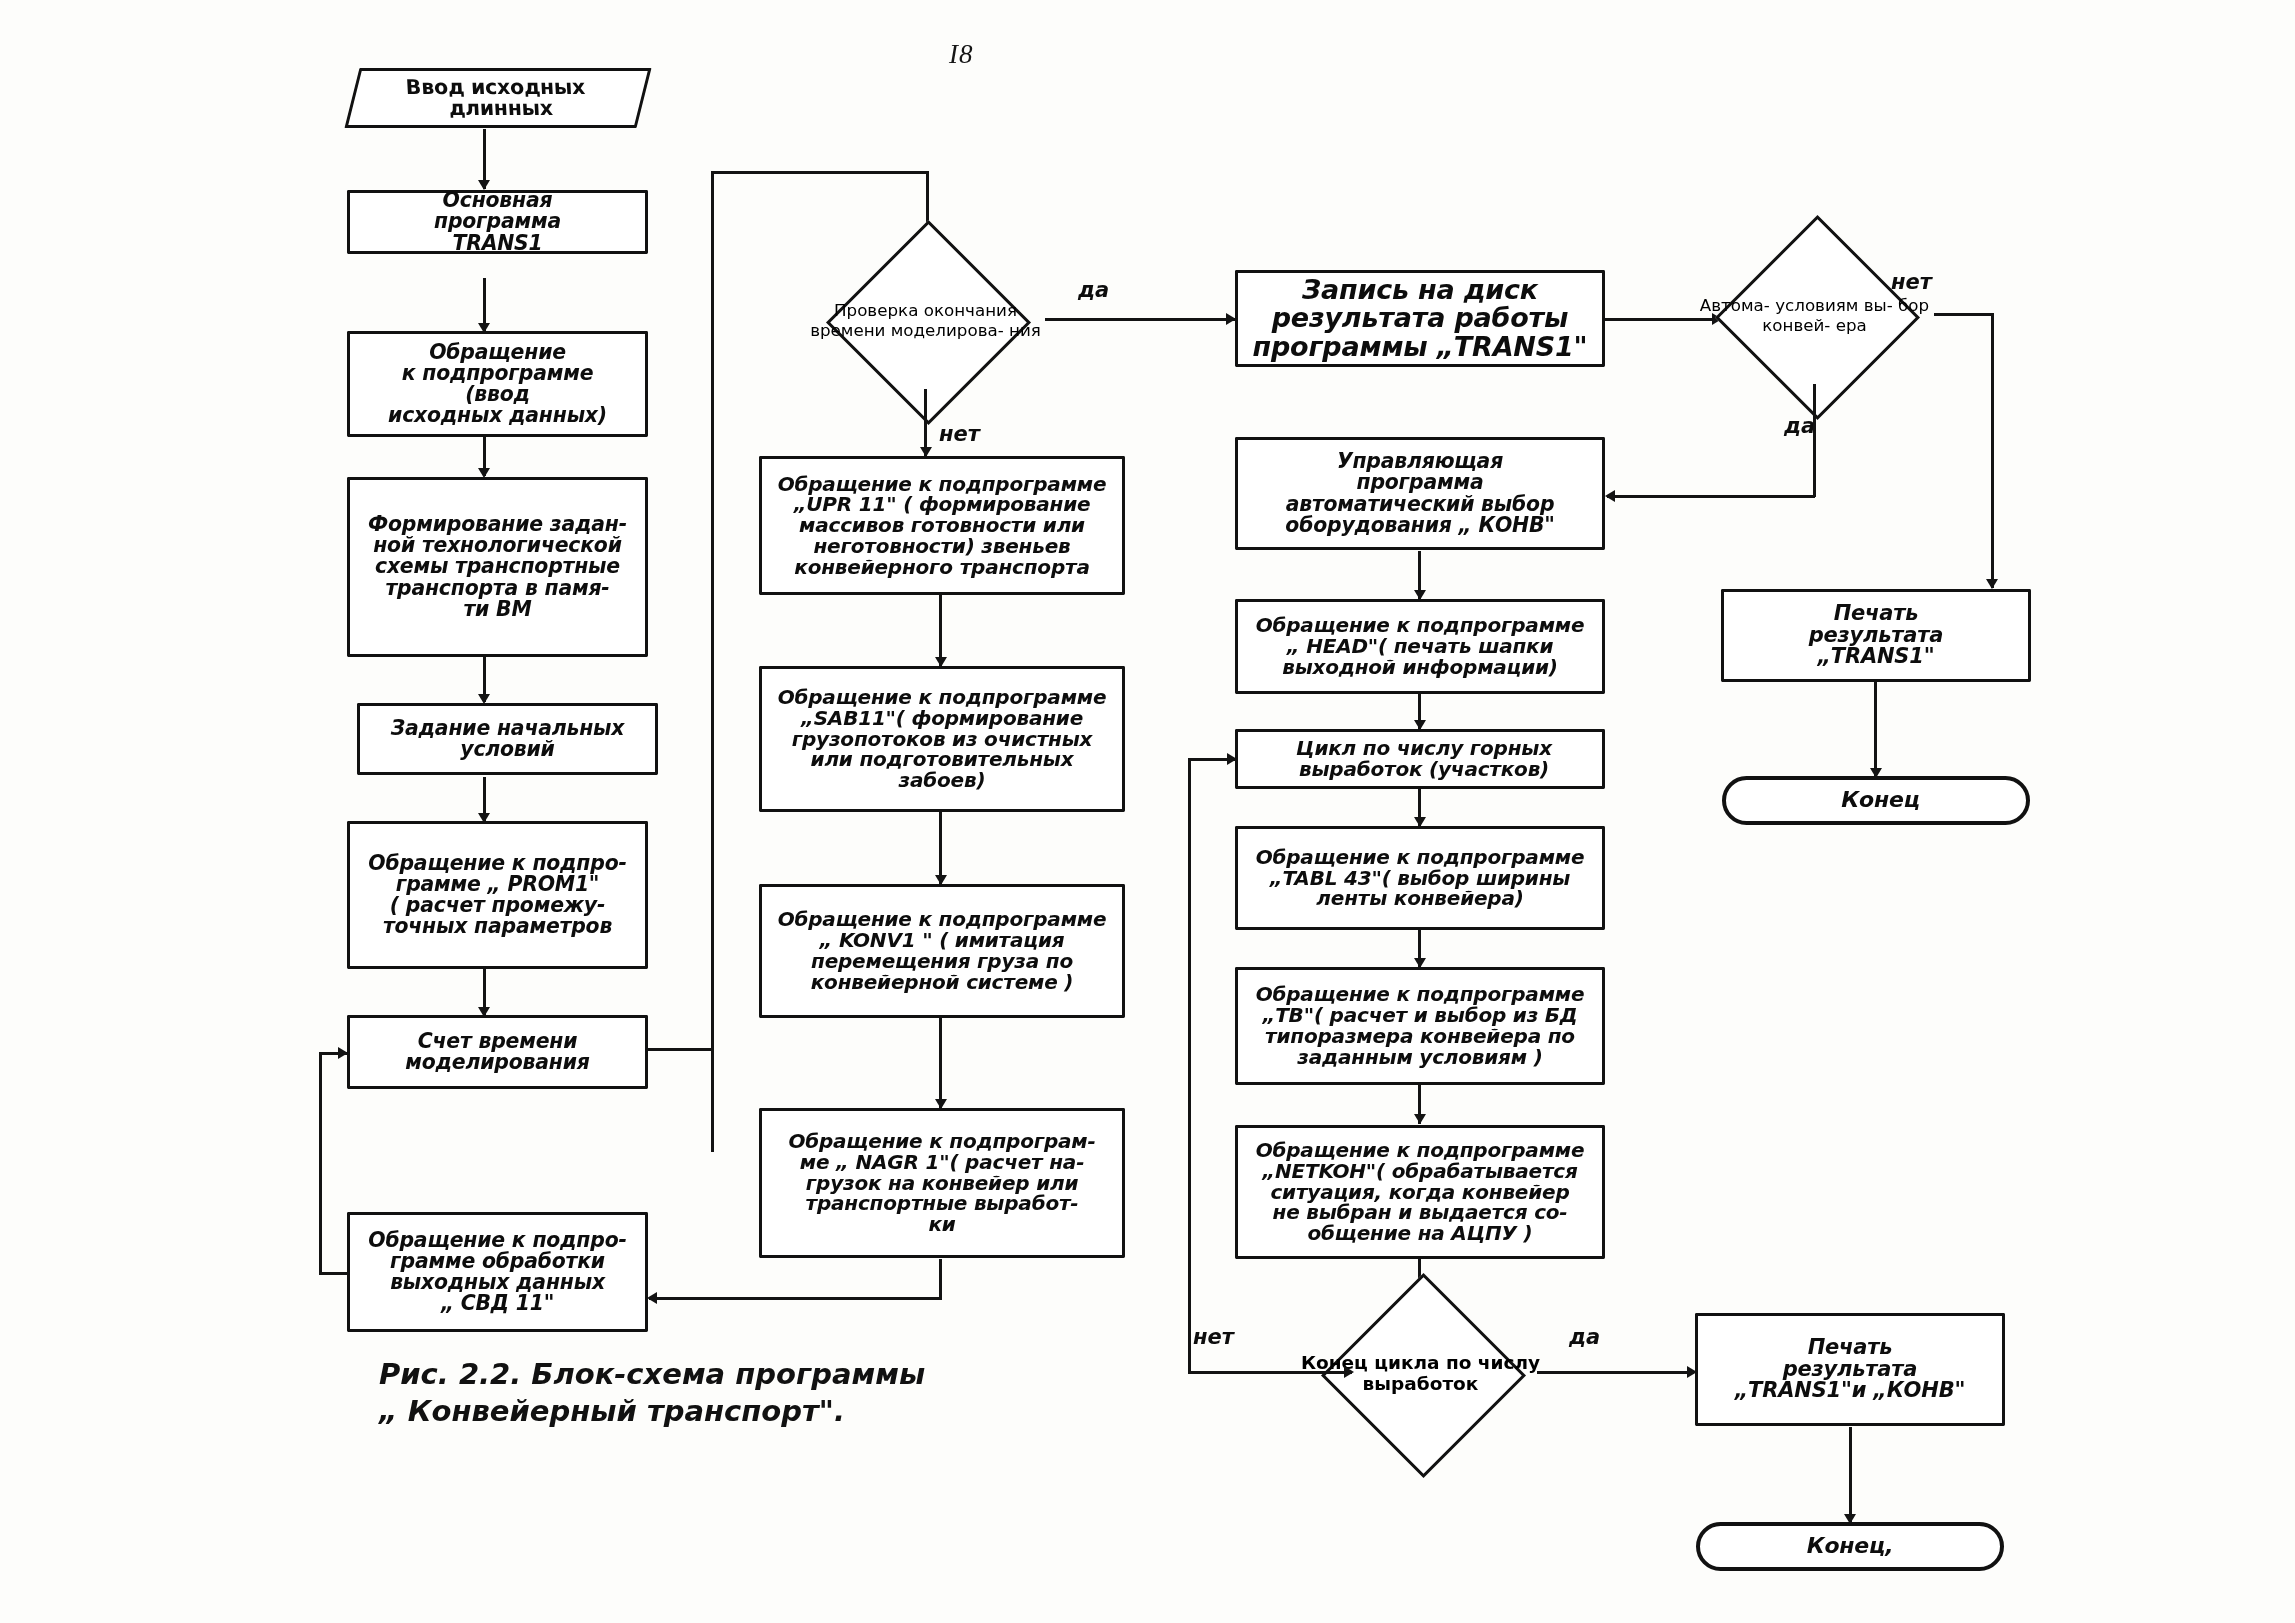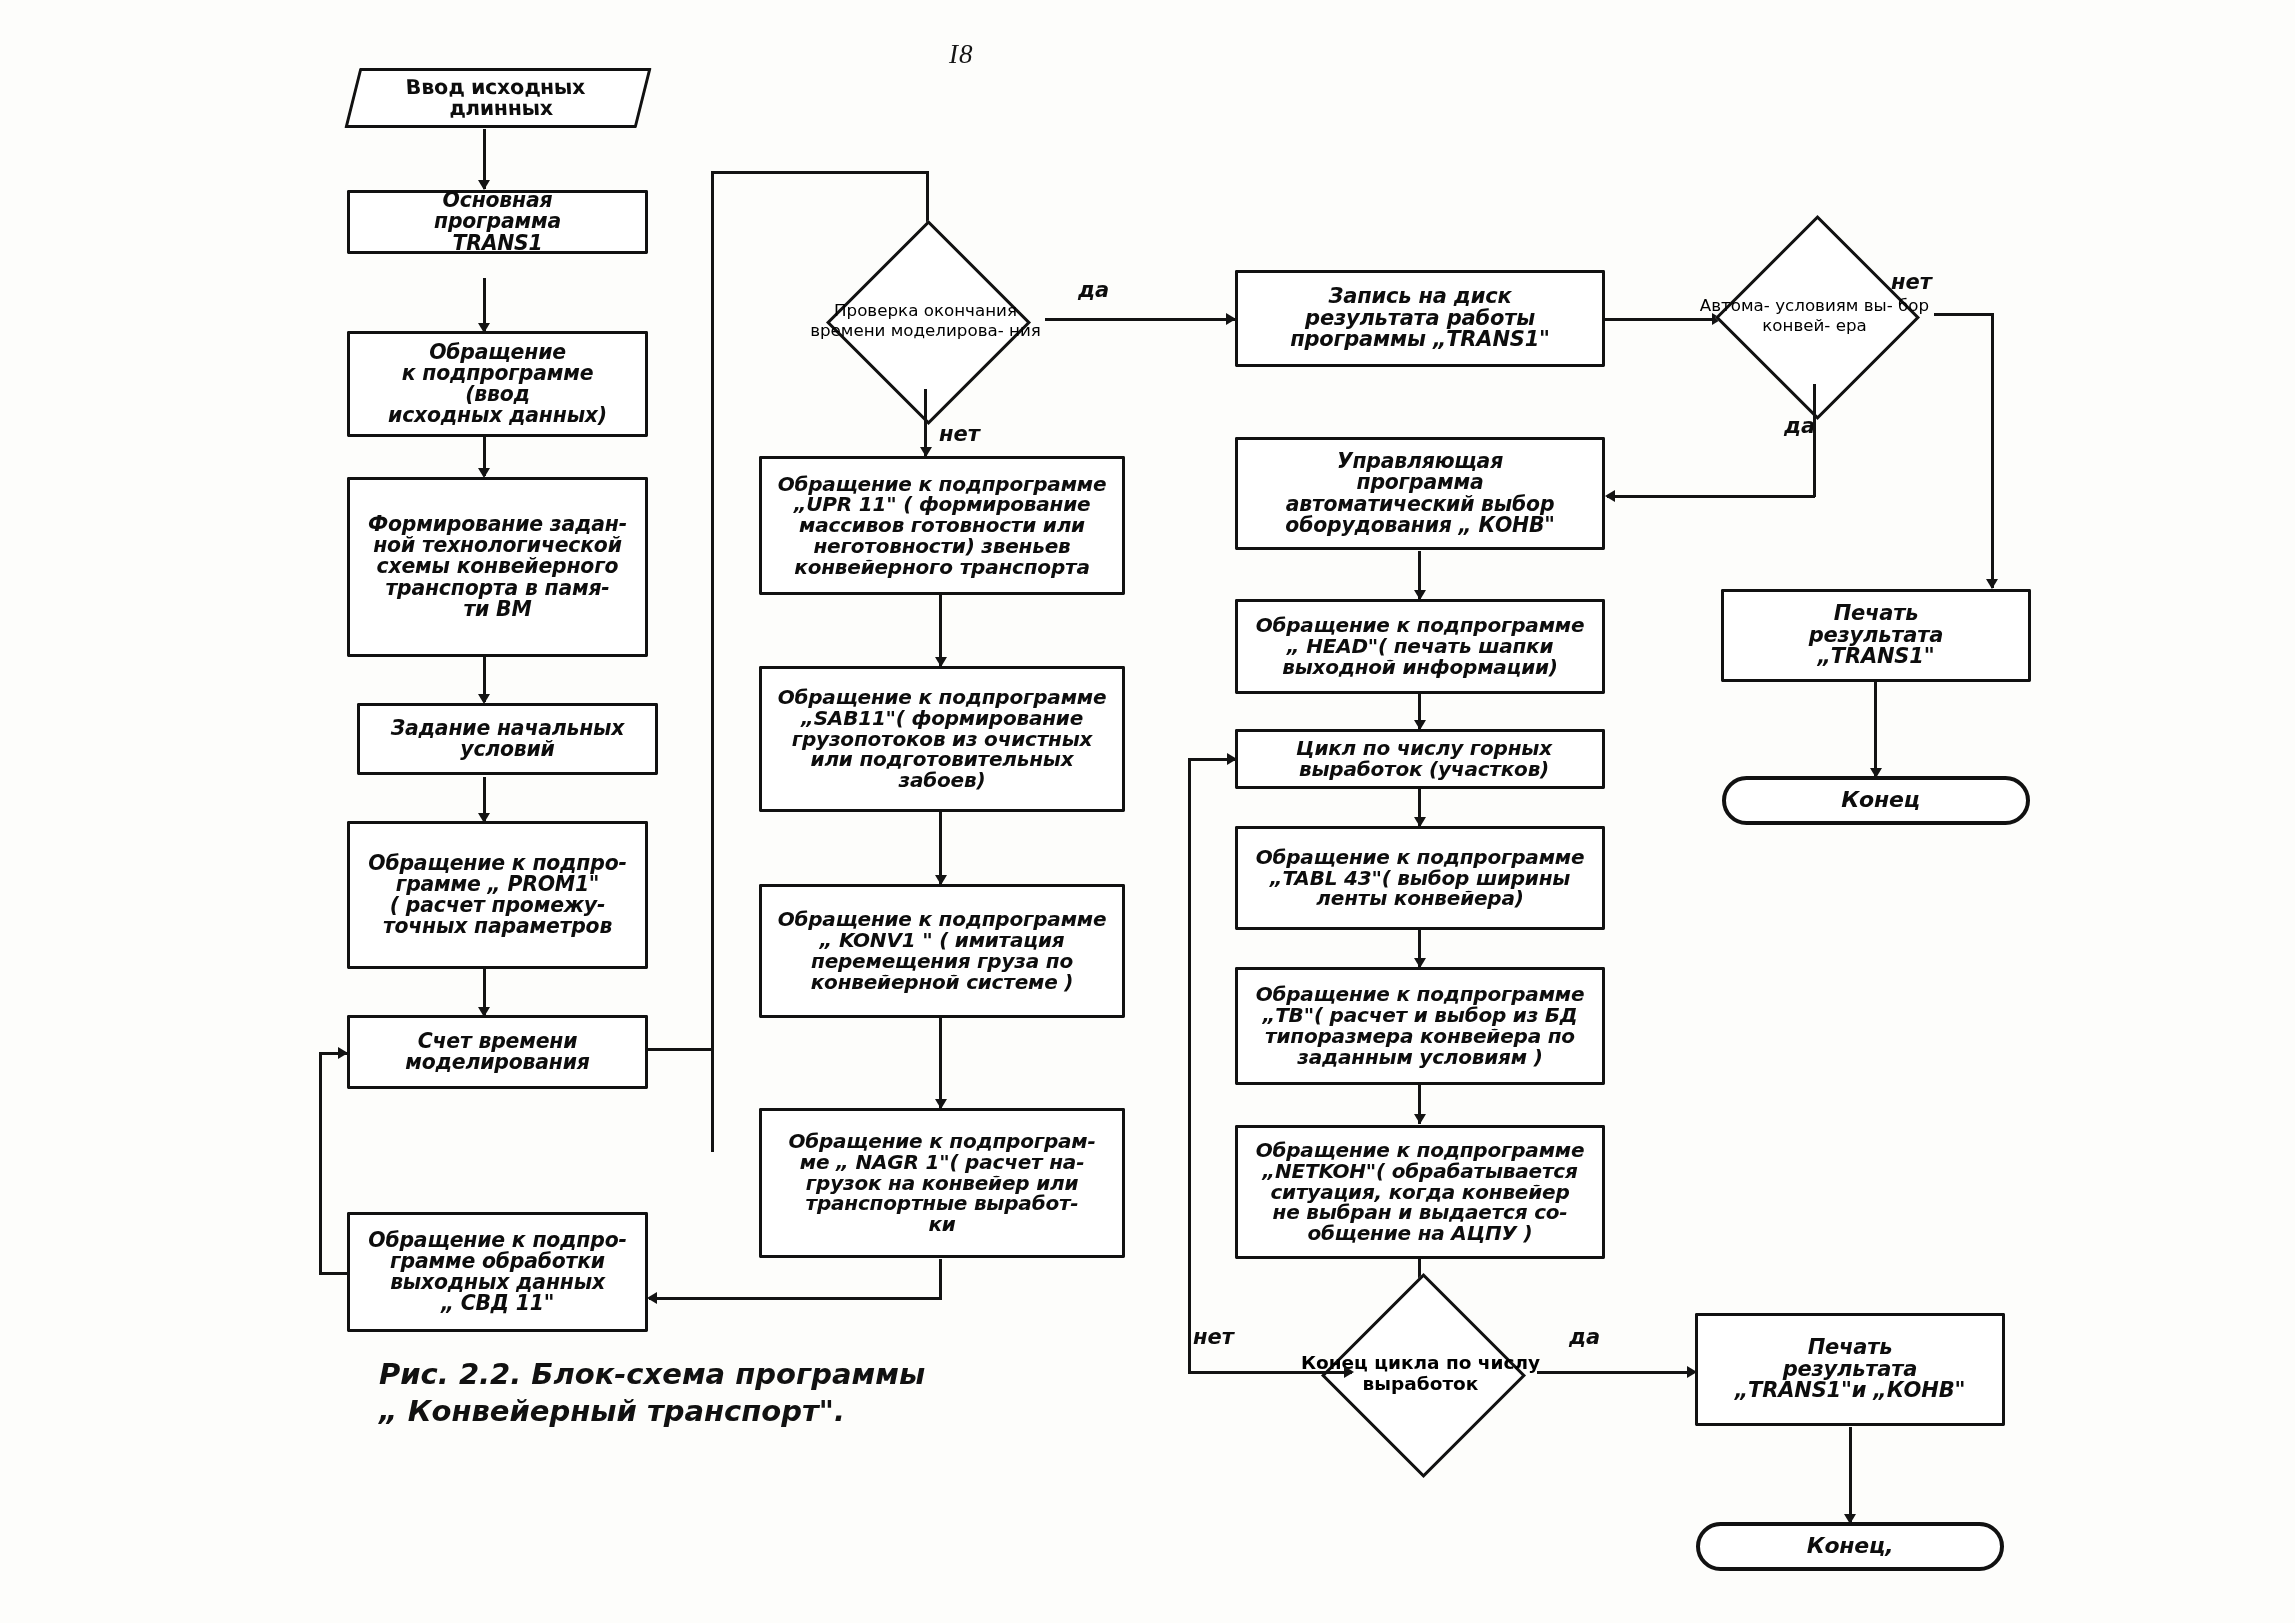--- a/index.html
+++ b/index.html
@@ -76,21 +76,21 @@
 к подпрограмме
 (ввод
 исходных данных)</span>
   </div>
   <div class="v" style="left:483px;top:437px;height:39px;"></div>
   <div class="arr arr-d" style="left:478px;top:468px;"></div>
 
   <div class="node rect" style="left:347px;top:477px;width:301px;height:180px;">
     <span class="t" style="font-size:20.4px;">Формирование задан-
 ной технологической
-схемы конвейерного
+схемы транспортные
 транспорта в памя-
 ти ВМ</span>
   </div>
   <div class="v" style="left:483px;top:657px;height:45px;"></div>
   <div class="arr arr-d" style="left:478px;top:694px;"></div>
 
   <div class="node rect" style="left:357px;top:703px;width:301px;height:72px;">
     <span class="t" style="font-size:20.4px;">Задание начальных
 условий</span>
   </div>
@@ -183,21 +183,21 @@
 грузок на конвейер или
 транспортные выработ-
 ки</span>
   </div>
 
   <div class="v" style="left:939px;top:1259px;height:41px;"></div>
   <div class="h" style="left:649px;top:1297px;width:293px;"></div>
   <div class="arr arr-l" style="left:647px;top:1292px;"></div>
 
   <div class="node rect" style="left:1235px;top:270px;width:370px;height:97px;">
-    <span class="t" style="font-size:21px;">Запись на диск
+    <span class="t" style="font-size:27px;">Запись на диск
 результата работы
 программы „TRANS1"</span>
   </div>
   <div class="h" style="left:1605px;top:318px;width:116px;"></div>
   <div class="arr arr-r" style="left:1712px;top:313px;"></div>
 
   <div class="node rect" style="left:1235px;top:437px;width:370px;height:113px;">
     <span class="t" style="font-size:20.4px;">Управляющая
 программа
 автоматический выбор

